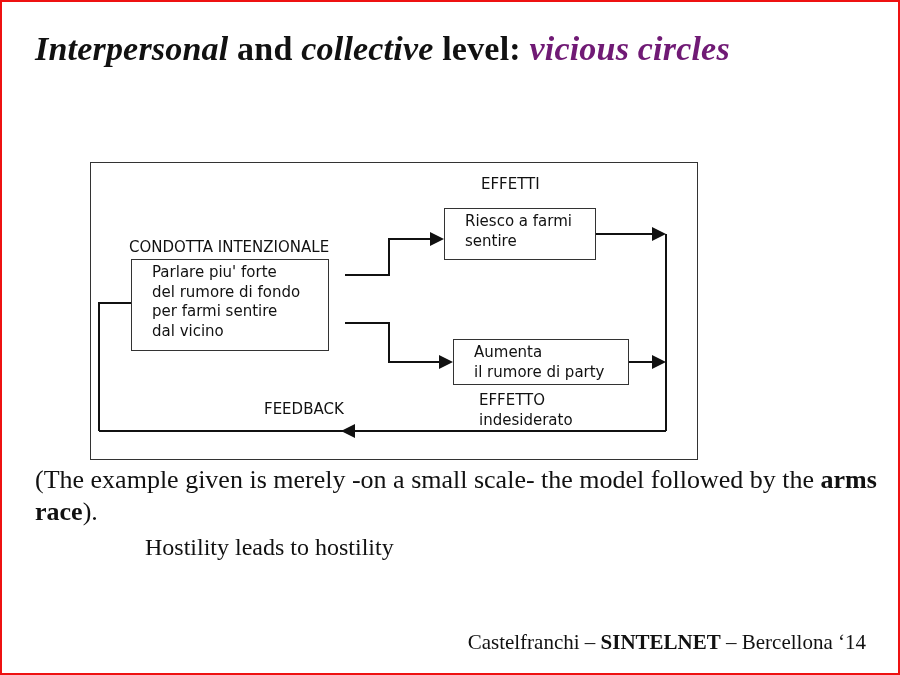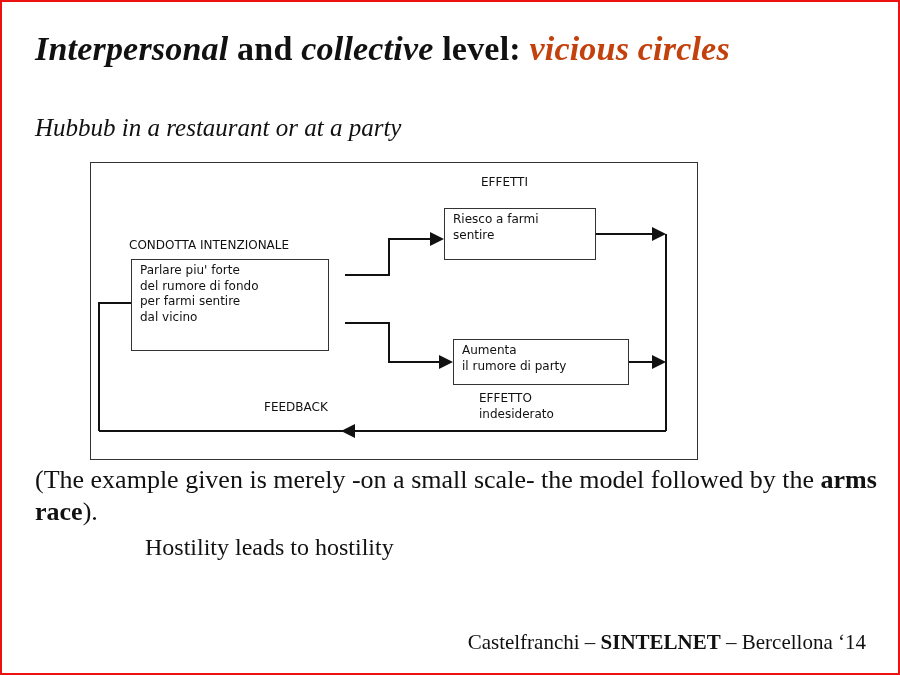--- a/index.html
+++ b/index.html
@@ -21,21 +21,21 @@
     position: absolute;
     left: 33px;
     top: 28px;
     margin: 0;
     font-size: 34px;
     font-weight: bold;
     letter-spacing: 0.2px;
     white-space: nowrap;
   }
   .title .it { font-style: italic; }
-  .title .accent { font-style: italic; color: #c2410c; }
+  .title .accent { font-style: italic; color: #701a75; }
   .subtitle {
     position: absolute;
     left: 33px;
     top: 112px;
     font-size: 25px;
     font-style: italic;
   }
   .diagram-frame {
     position: absolute;
     left: 88px;
@@ -45,29 +45,29 @@
     border: 1px solid #333333;
   }
   .diagram-frame svg {
     position: absolute;
     left: 0;
     top: 0;
   }
   .dlabel, .dbox {
     position: absolute;
     font-family: "DejaVu Sans", "Liberation Sans", sans-serif;
-    font-size: 12px;
+    font-size: 15px;
     line-height: 1.3;
     color: #111111;
   }
   .prelines { white-space: pre-line; }
   .dbox {
     border: 1px solid #333333;
     background: #ffffff;
-    padding: 3px 8px;
+    padding: 3px 20px;
     box-sizing: border-box;
   }
   .box-conduct   { left: 40px;  top: 96px;  width: 198px; height: 92px; }
   .box-desired   { left: 353px; top: 45px;  width: 152px; height: 52px; }
   .box-undesired { left: 362px; top: 176px; width: 176px; height: 46px; }
   .lbl-effetti   { left: 390px; top: 12px; }
   .lbl-condotta  { left: 38px;  top: 75px; }
   .lbl-feedback  { left: 173px; top: 237px; }
   .lbl-effetto   { left: 388px; top: 228px; }
   .note {
@@ -94,21 +94,20 @@
   }
   .footer .b { font-weight: bold; }
 </style>
 </head>
 <body>
 
 <div class="slide">
 
   <h1 class="title"><span class="it">Interpersonal</span><span> and </span><span class="it">collective</span><span> level: </span><span class="accent">vicious circles</span></h1>
 
-  <div class="subtitle">Hubbub in a restaurant or at a party</div>
 
   <div class="diagram-frame">
 
     <svg width="606" height="296" viewBox="0 0 606 296">
       <g stroke="#111111" stroke-width="2" fill="none">
 
         <path d="M254 112 H298 V76 H339"></path>
 
         <path d="M505 71 H561"></path>
 

